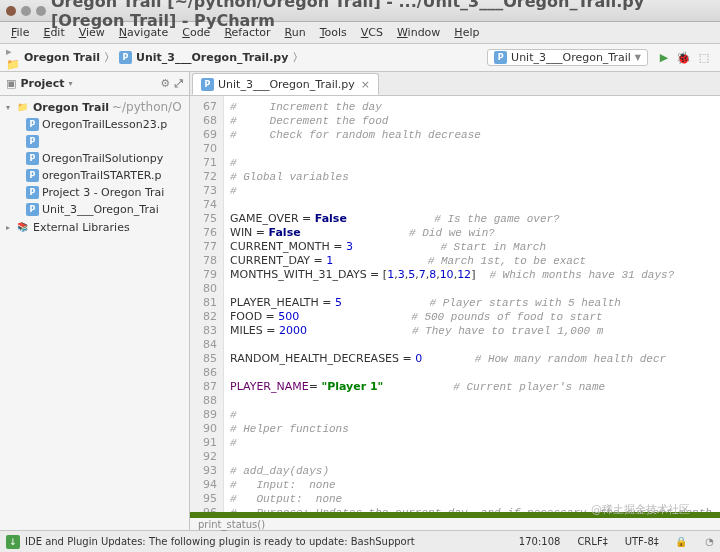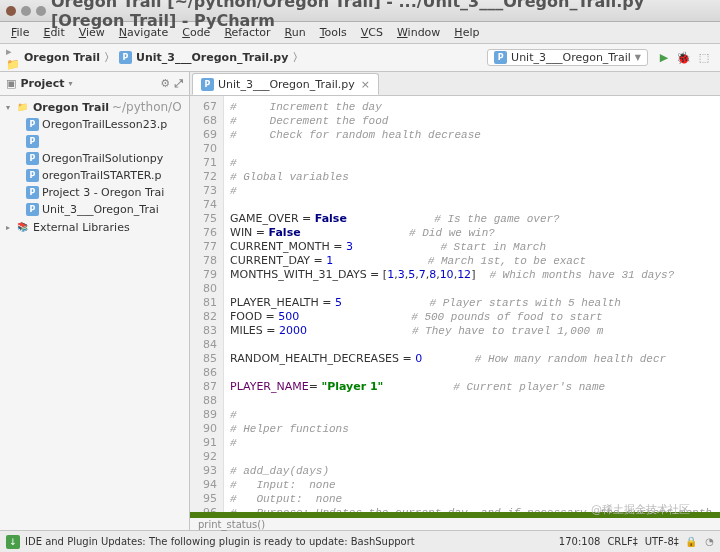--- a/index.html
+++ b/index.html
@@ -41,21 +41,21 @@
 .gutter { width: 34px; background: #f0f0f0; color: #999; text-align: right; padding: 4px 6px 4px 0; border-right: 1px solid #e0e0e0; line-height: 14px; }
 .code { flex: 1; padding: 4px 0 4px 6px; line-height: 14px; white-space: pre; overflow: hidden; color: #333; }
 .cm { color: #999; font-style: italic; font-family: Liberation Mono, monospace; }
 .cn { color: #000080; font-weight: bold; }
 .num { color: #0000cc; }
 .str { color: #008000; font-weight: bold; }
 .var { color: #660066; }
 .breadcrumb-bar { height: 18px; background: #f5f5f5; border-top: 6px solid #4d7c0f; padding: 1px 8px; color: #888; font-size: 10px; }
 .statusbar { height: 22px; background: #ececec; border-top: 1px solid #c5c5c5; display: flex; align-items: center; padding: 0 6px; font-size: 10px; }
 .statusbar .msg { flex: 1; display: flex; align-items: center; }
-.statusbar .right { display: flex; align-items: center; gap: 7px; }
+.statusbar .right { display: flex; align-items: center; gap: 17px; }
 .status-icon { width: 14px; height: 14px; background: #4a9e4a; border-radius: 2px; margin-right: 5px; display:inline-flex; align-items:center; justify-content:center; color:#fff; font-size:9px; }
 .lock { color: #888; }
 .watermark { position: absolute; right: 30px; bottom: 35px; color: #bbb; font-size: 11px; pointer-events: none; }
 </style>
 </head>
 <body>
 
 <div class="titlebar">
   <div class="win-btn c1"></div>
   <div class="win-btn c2"></div>

